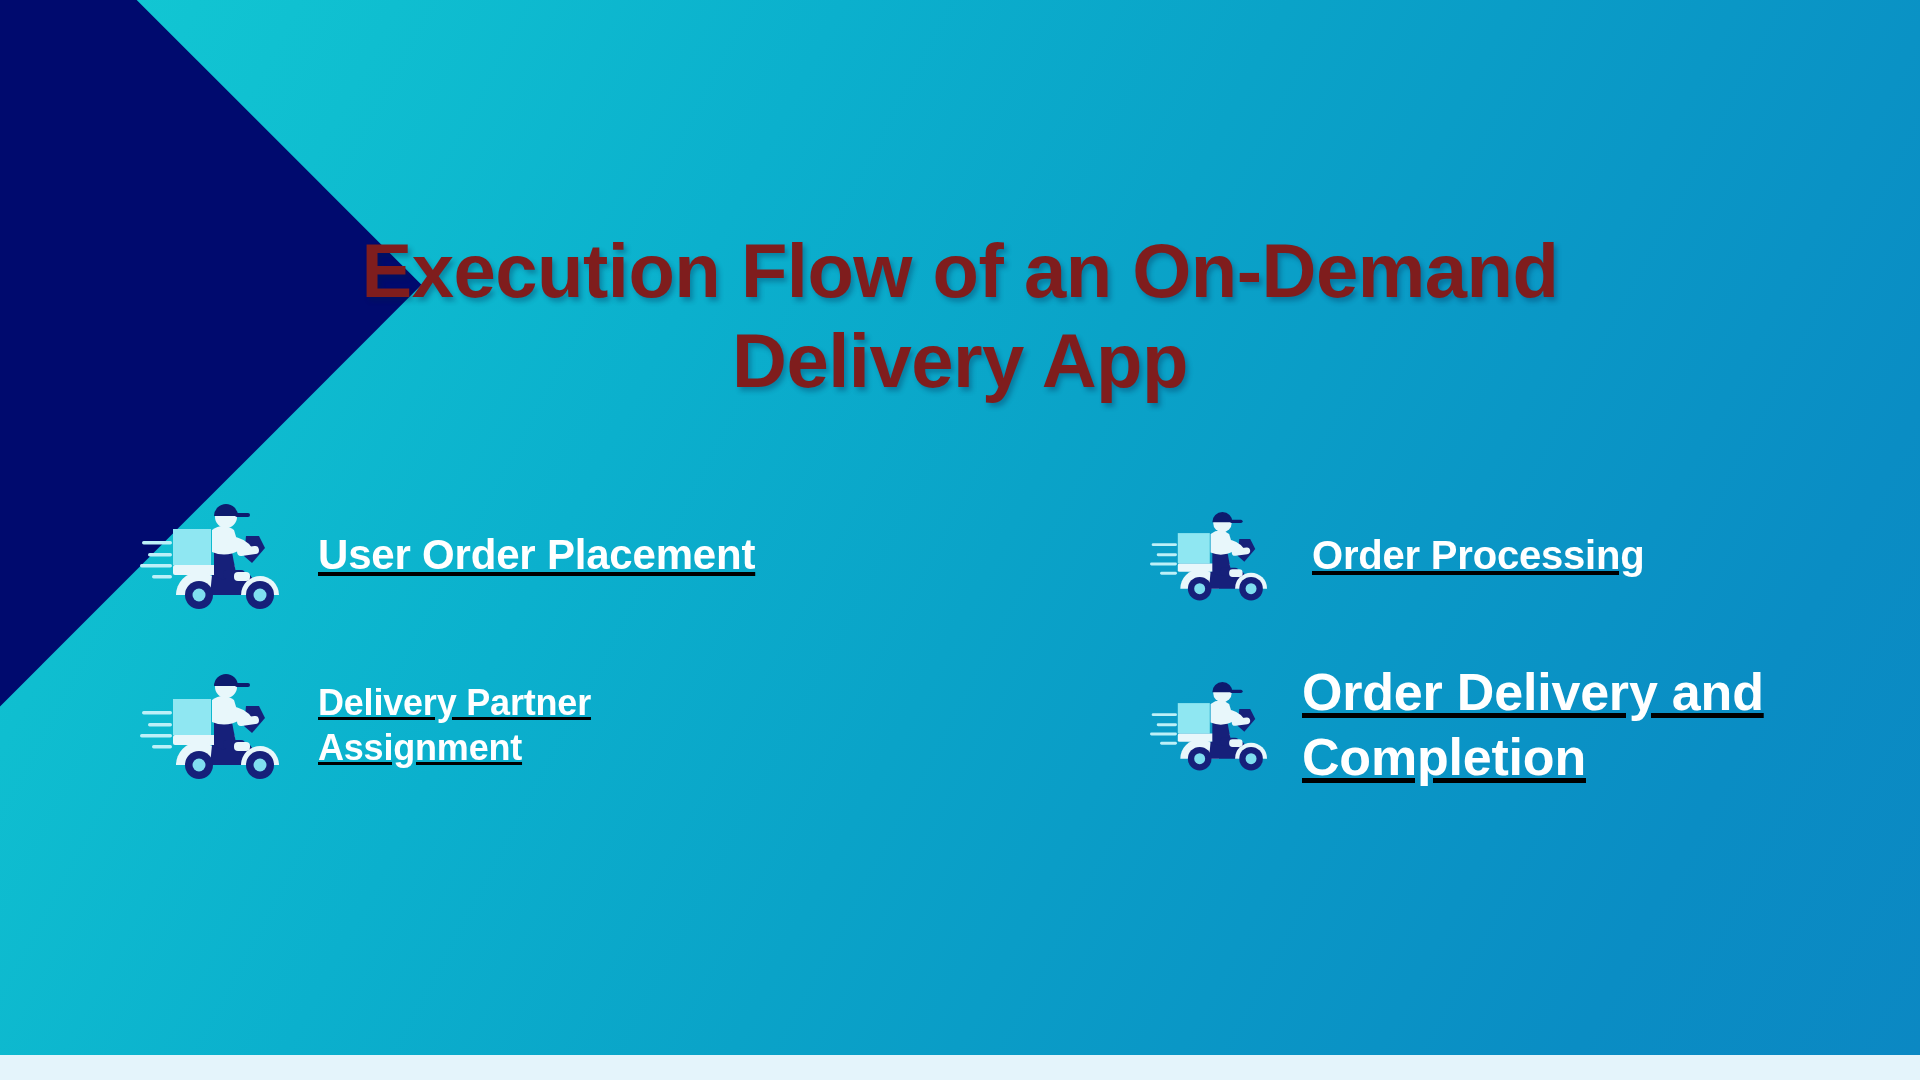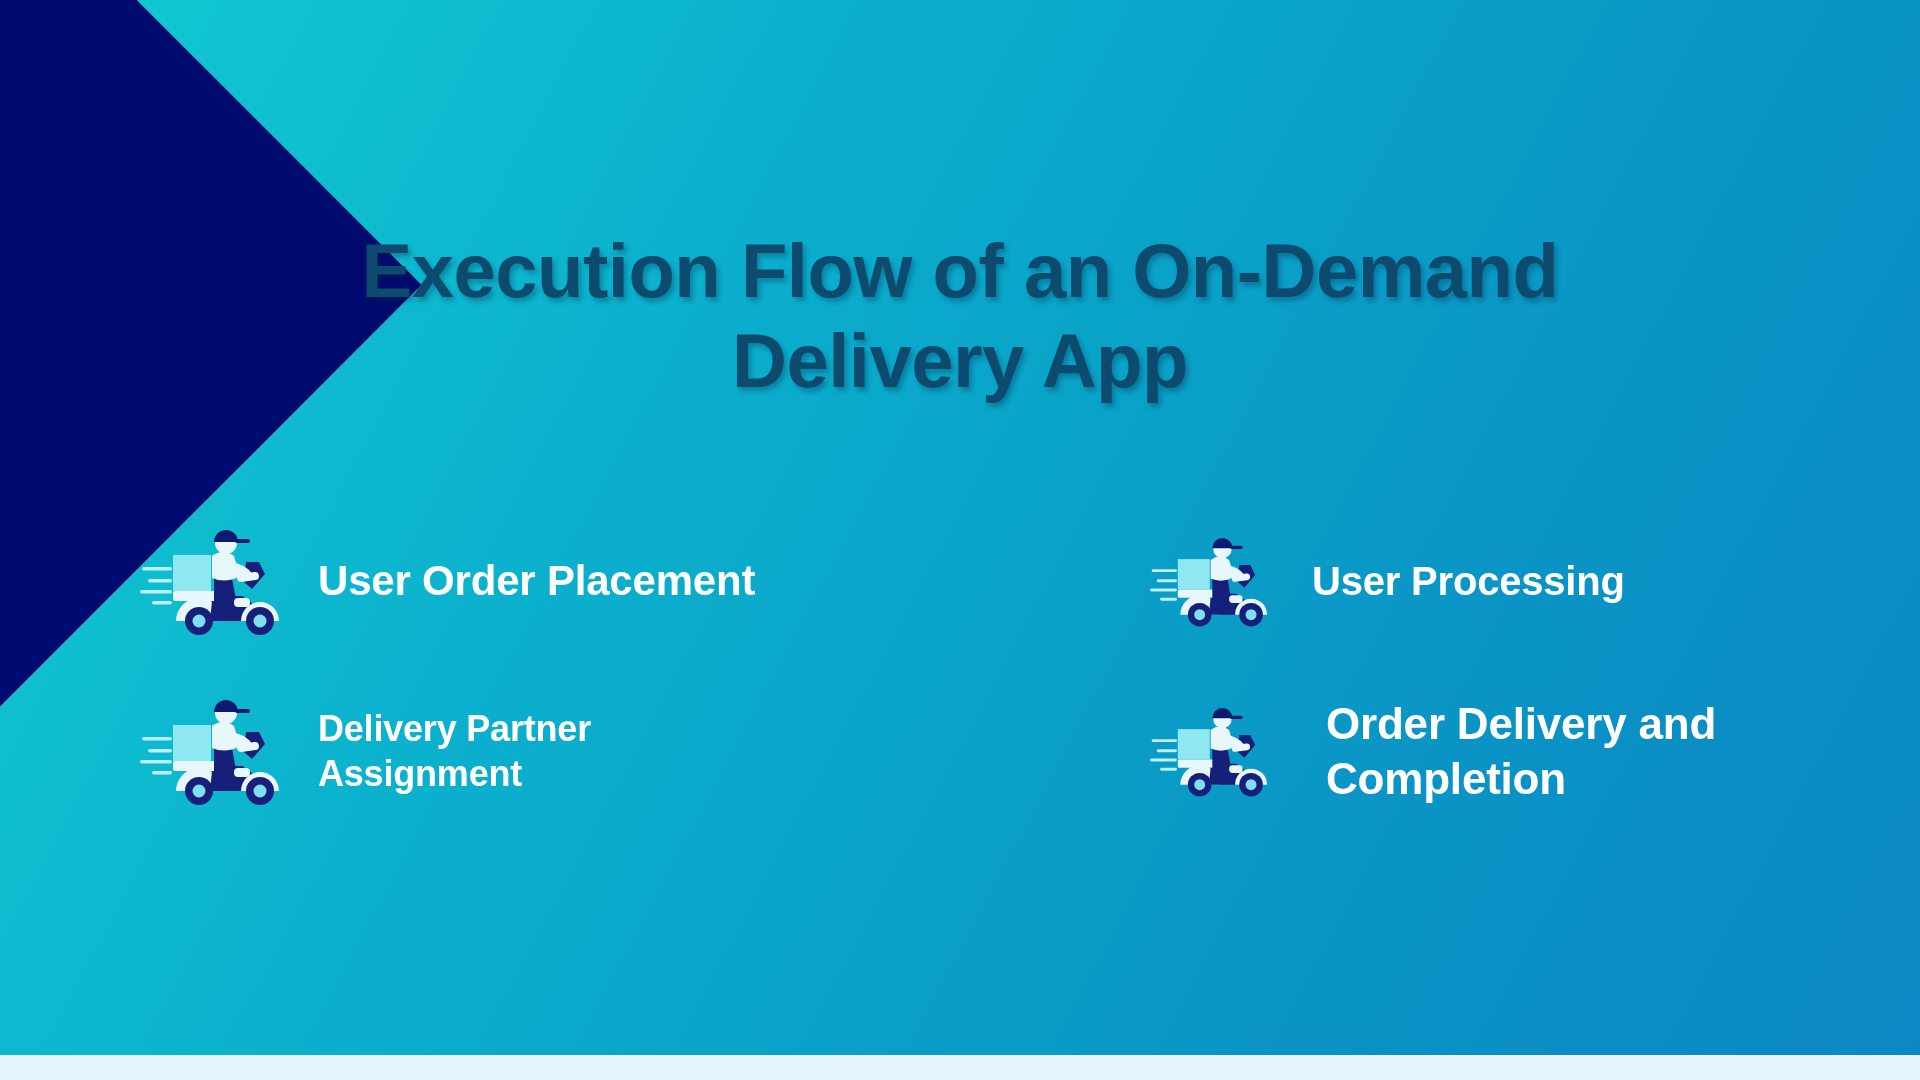--- a/index.html
+++ b/index.html
@@ -50,38 +50,39 @@
     background: #e4f4fb;
   }
 
   
   #title {
     position: absolute;
     left: 260px;
     top: 175px;
     width: 1400px;
     text-align: center;
-    color: #0c4a6e;
+    color: #7f1d1d;
     font-size: 76px;
     line-height: 1.18;
     font-weight: bold;
     letter-spacing: -0.5px;
     text-shadow: 3px 4px 5px rgba(0,30,70,0.30);
     white-space: pre-line;
   }
 
   
   #items {
     position: absolute;
     left: 140px;
-    top: 496px;
+    top: 470px;
     width: 1640px;
     display: grid;
     grid-template-columns: 1010px 630px;
     grid-template-rows: 170px 170px;
+    text-decoration: underline;
   }
 
   .item {
     display: flex;
     align-items: center;
   }
 
   .item-icon {
     flex: 0 0 auto;
     width: 152px;
@@ -99,21 +100,21 @@
     font-weight: bold;
     font-size: 41px;
     line-height: 1.25;
     letter-spacing: -0.2px;
     white-space: pre-line;
   }
 
   .item-1 .item-label { margin-left: 26px; font-size: 42px; }
   .item-2 .item-label { margin-left: 34px; font-size: 40px; }
   .item-3 .item-label { margin-left: 26px; font-size: 36px; }
-  .item-4 .item-label { margin-left: 48px; font-size: 44px; }
+  .item-4 .item-label { margin-left: 24px; font-size: 52px; }
 </style>
 </head>
 <body>
 
 <div id="slide">
 
   <div id="canvas">
     <div id="stripe"></div>
   </div>
 
@@ -191,21 +192,21 @@
           <path d="M90 36 q16 2 22 12 l-8 7 q-8 -8 -18 -9 z" fill="#e8f7fb"></path>
           <circle cx="86" cy="17" r="11" fill="#e8f7fb"></circle>
           <path d="M74 16 a12 12 0 0 1 24 0 z" fill="#0d1b6e"></path>
           <rect x="95" y="13" width="15" height="4" rx="2" fill="#0d1b6e"></rect>
           <circle cx="59" cy="95" r="14" fill="#16207a"></circle>
           <circle cx="59" cy="95" r="6.5" fill="#7fdff0"></circle>
           <circle cx="120" cy="95" r="14" fill="#16207a"></circle>
           <circle cx="120" cy="95" r="6.5" fill="#7fdff0"></circle>
         </g>
       </svg>
-      <div class="item-label">User Processing</div>
+      <div class="item-label">Order Processing</div>
     </div>
 
     <div class="item item-3">
       <svg class="item-icon" viewBox="0 0 152 110">
         <g>
           <rect x="2" y="41" width="30" height="3.4" rx="1.7" fill="#bdf0f8"></rect>
           <rect x="8" y="53" width="24" height="3.4" rx="1.7" fill="#bdf0f8"></rect>
           <rect x="0" y="64" width="32" height="3.4" rx="1.7" fill="#bdf0f8"></rect>
           <rect x="12" y="75" width="20" height="3.4" rx="1.7" fill="#bdf0f8"></rect>
           <rect x="33" y="29" width="38" height="36" fill="#8fe7f2"></rect>

